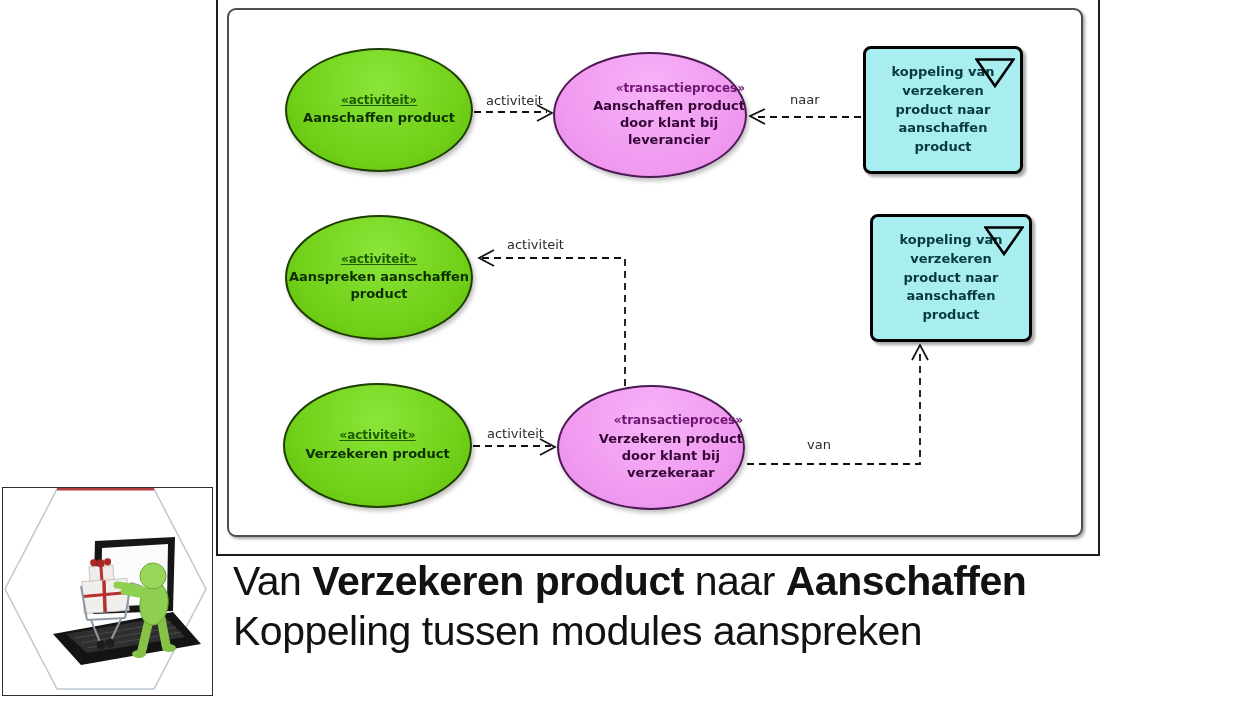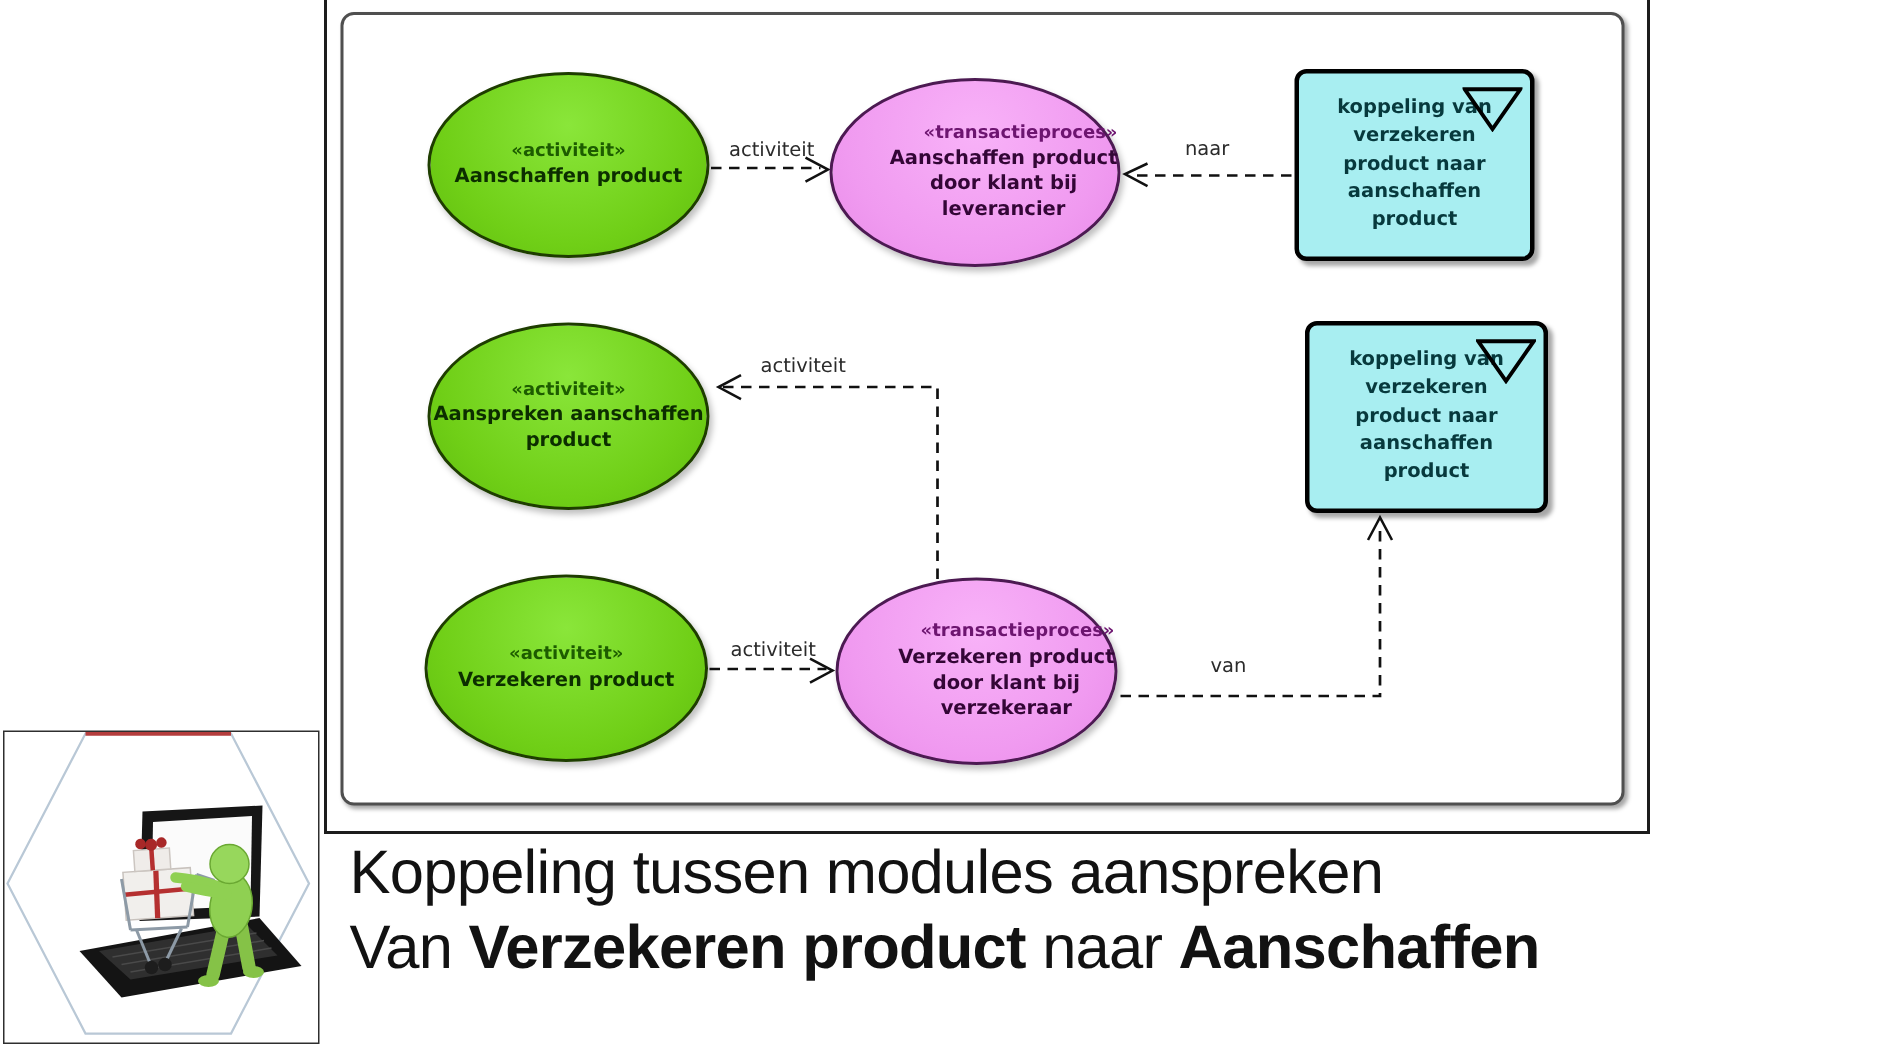--- a/index.html
+++ b/index.html
@@ -24,21 +24,21 @@
   .green{
     background:radial-gradient(ellipse at 50% 28%, #8ae63a 0%, #70cf17 65%, #5fbc0e 100%);
     border:2.5px solid #1e3d00;box-shadow:2px 3px 4px rgba(0,0,0,0.25);
   }
   .pink{
     background:radial-gradient(ellipse at 50% 28%, #f8b2f8 0%, #f09af0 65%, #e88ae8 100%);
     border:2.5px solid #4c1a52;box-shadow:2px 3px 4px rgba(0,0,0,0.25);align-items:flex-end;
   }
   .stereo{font-size:12px;font-weight:bold;line-height:1.3;}
   .nname{font-size:13px;font-weight:bold;line-height:1.3;white-space:pre-line;margin-top:2px;}
-  .green .stereo{color:#1d5c00;}
+  .green .stereo{color:#1d5c00;text-decoration:underline;}
   .green .nname{color:#0c2e00;}
   .pink .stereo{color:#6d1570;}
   .pink .nname{color:#330636;}
   .kbox{
     background:#a8eef1;border:3px solid #000;border-radius:8px;
     box-shadow:3px 3px 3px rgba(0,0,0,0.35);
   }
   .ktext{font-size:13px;font-weight:bold;color:#07393d;line-height:1.45;white-space:pre-line;}
   .tri{position:absolute;top:9px;right:5px;}
   
@@ -135,27 +135,27 @@
 </div>
 
 <div class="node ellipse pink" style="left:557px;top:385px;width:188px;height:125px">
   <div class="stereo">«transactieproces»</div>
   <div class="nname">Verzekeren product
 door klant bij
 verzekeraar</div>
 </div>
 
 <div class="caption">
-  <div>Koppeling tussen modules aanspreken</div>
   <div>
     <span>Van</span>
     <b>Verzekeren product</b>
     <span>naar</span>
     <b>Aanschaffen</b>
   </div>
+  <div>Koppeling tussen modules aanspreken</div>
 </div>
 
 <div class="thumb">
   <svg width="209" height="207" viewBox="0 0 209 207">
 
     <polygon points="54,1 151,1 203,101 151,201 54,201 2,101" fill="none" stroke="#b9c8d6" stroke-width="1.5"></polygon>
 
     <line x1="54" y1="1" x2="151" y2="1" stroke="#b43d3d" stroke-width="3"></line>
 
     <g>

